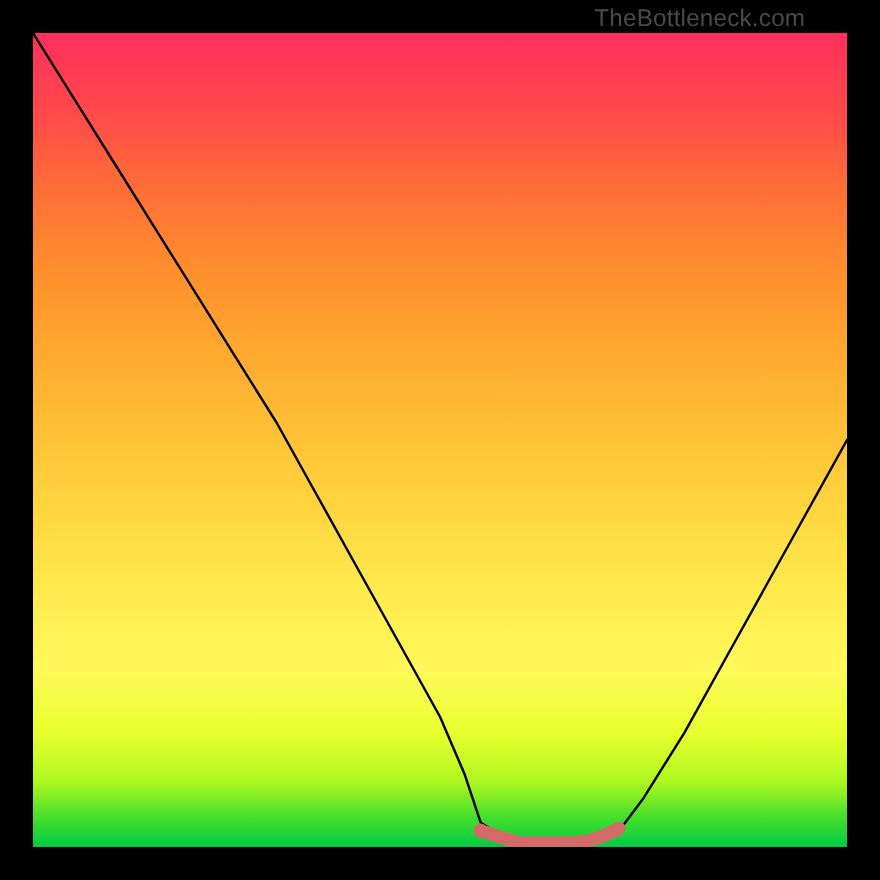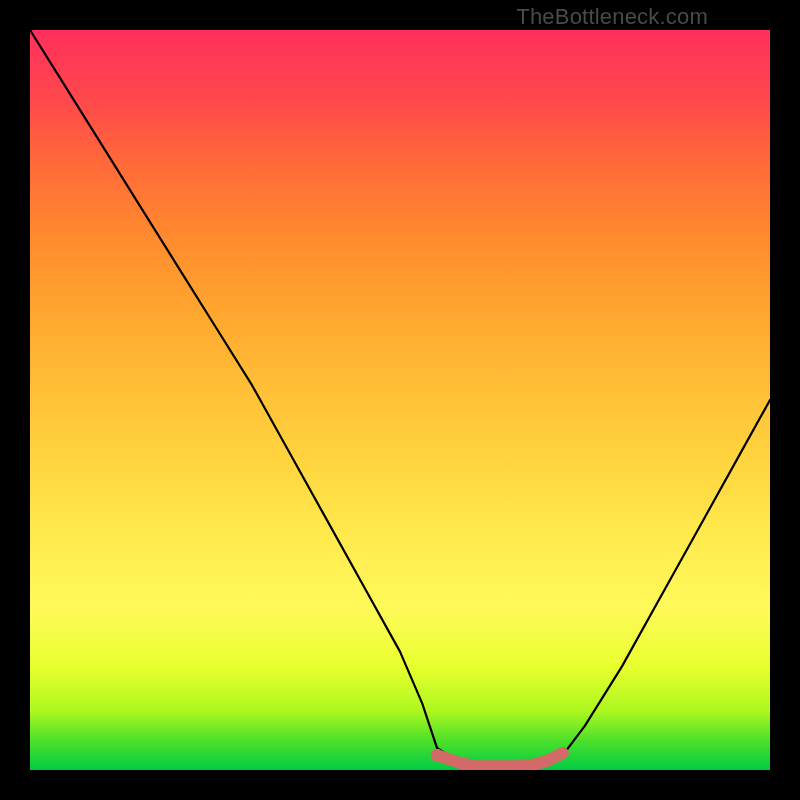--- a/index.html
+++ b/index.html
@@ -9,20 +9,21 @@
     height: 800px;
     background: #000;
     overflow: hidden;
     font-family: Arial, Helvetica, sans-serif;
   }
   .chart-wrap {
     position: relative;
     width: 736px;
     height: 800px;
     background: #000;
+    padding-left: 24px;
   }
   .plot-area {
     position: absolute;
     left: 30px;
     top: 30px;
     width: 740px;
     height: 740px;
     
     background: linear-gradient(to top,
       #00cc44 0%,

